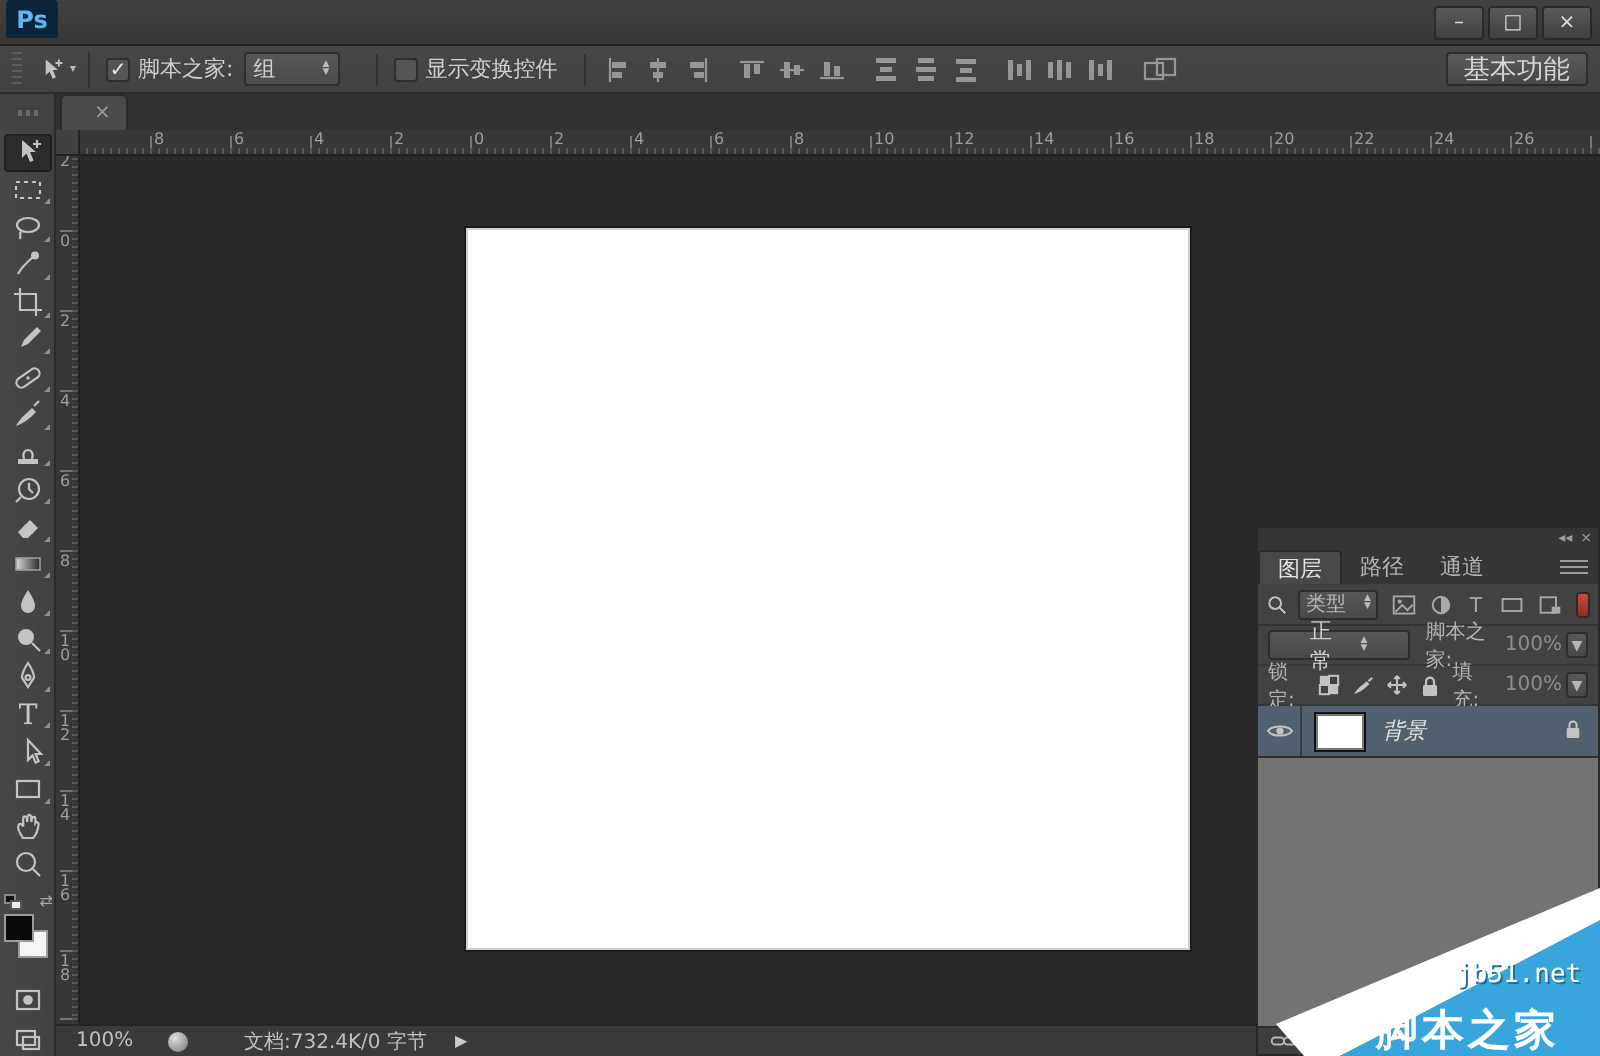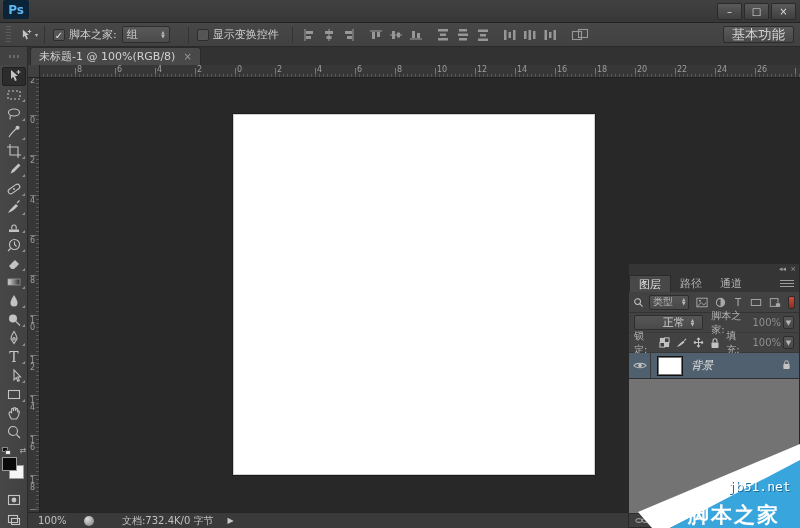--- a/index.html
+++ b/index.html
@@ -79,21 +79,21 @@
   .panel-topstrip{height:10px;background:#353535;display:flex;align-items:center;justify-content:flex-end;padding:0 3px;gap:4px;color:#9d9d9d;font-size:7px;line-height:8px}
   .panel-tabs{height:18px;background:#353535;display:flex;align-items:flex-end}
   .panel-tab{padding:0 9px;height:17px;line-height:17px;color:#b3b3b3;font-size:11px}
   .panel-tab.active{background:#484848;color:#e3e3e3;border:1px solid #2a2a2a;border-bottom:none;border-radius:2px 2px 0 0}
   .panel-menu-icon{margin-left:auto;margin-right:5px;margin-bottom:4px;width:14px;height:8px;background:repeating-linear-gradient(to bottom,#9d9d9d 0 1px,transparent 1px 3px)}
   .filter-row{height:21px;display:flex;align-items:center;padding:0 4px;gap:5px;border-bottom:1px solid #333}
   .filter-dd{display:flex;align-items:center;background:linear-gradient(#555,#494949);border:1px solid #2d2d2d;border-radius:2px;height:15px;padding:0 3px;gap:3px}
   .filter-icons{display:flex;align-items:center;gap:7px;margin-left:2px;opacity:.8}
   .filter-switch{margin-left:auto;width:7px;height:13px;background:linear-gradient(#d04a3a,#8c2f25);border:1px solid #2b2b2b;border-radius:2px}
   .blend-row,.lock-row{height:20px;display:flex;align-items:center;padding:0 5px;border-bottom:1px solid #383838}
-  .blend-dd{width:76px;height:15px;display:flex;align-items:center;justify-content:flex-end;background:linear-gradient(#565656,#4a4a4a);border:1px solid #2d2d2d;border-radius:2px;padding:0 8px}
+  .blend-dd{width:76px;height:15px;display:flex;align-items:center;justify-content:flex-start;background:linear-gradient(#565656,#4a4a4a);border:1px solid #2d2d2d;border-radius:2px;padding:0 20px}
   .small-label{color:#b5b5b5;font-size:10px}
   .dim-value{color:#8f8f8f;font-size:10px}
   .val-dd{display:flex;align-items:center;gap:2px;margin-left:3px}
   .val-dd .caret-box{width:11px;height:13px;background:linear-gradient(#585858,#474747);border:1px solid #2d2d2d;border-radius:2px;color:#b5b5b5;font-size:7px;line-height:12px;text-align:center}
   .lock-icons{display:flex;align-items:center;gap:6px;margin:0 6px 0 2px}
   .layer-list{flex:1;background:#737373;overflow:hidden}
   .layer-row{height:26px;display:flex;align-items:center;background:#50606e;border-bottom:1px solid #2f2f2f}
   .eye-cell{width:22px;height:100%;display:flex;align-items:center;justify-content:center;border-right:1px solid #3a3a3a}
   .layer-thumb{width:26px;height:20px;background:#fff;border:1px solid #111;outline:1px solid #777;outline-offset:-2px;margin:0 8px 0 6px}
   .layer-name{font-style:italic;color:#e2e2e2;font-size:11px}
@@ -247,21 +247,20 @@
     </div>
 
     <button class="workspace-btn">基本功能</button>
   </div>
 
   <div class="tabrow">
     <div class="tool-top">
         <div class="grip-dots"></div>
       </div>
     <div class="doc-tab">
-      <span>未标题-1 @ 100%(RGB/8)</span>
       <span class="tab-close">×</span>
     </div>
   </div>
 
   <div class="workspace">
 
     <div class="toolbar">
       <div class="tool selected">
         <svg width="16" height="16" viewBox="0 0 16 16">
             <path class="icon-fill" d="M5 2 L5 11 L7.2 8.8 L9 13 L10.8 12.2 L9 8 L12 8 Z"></path>

